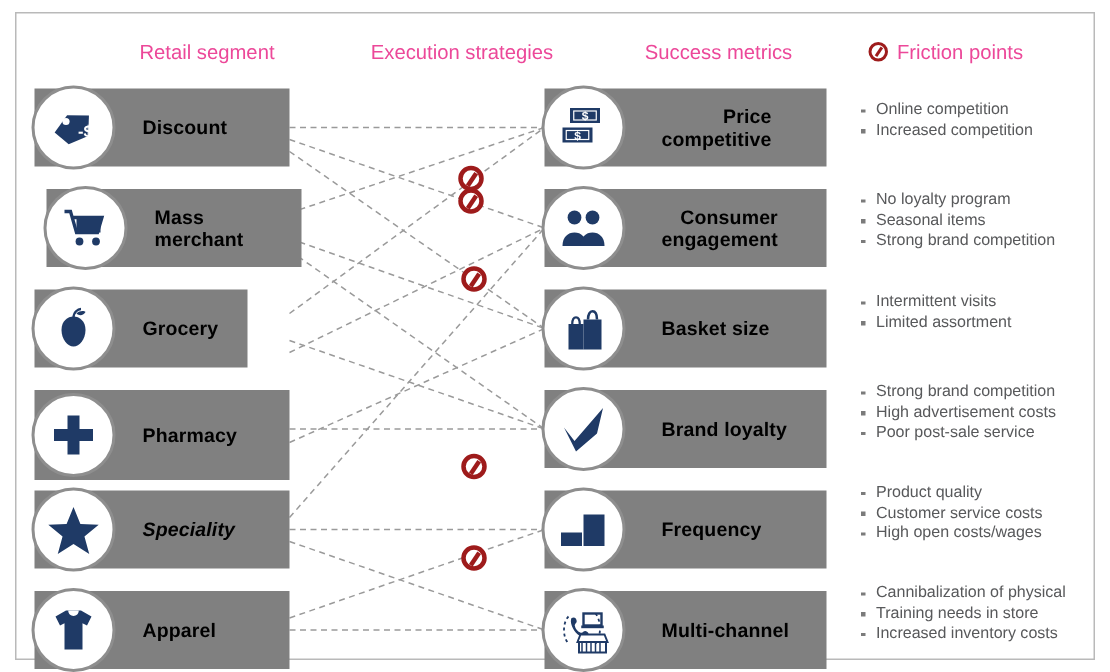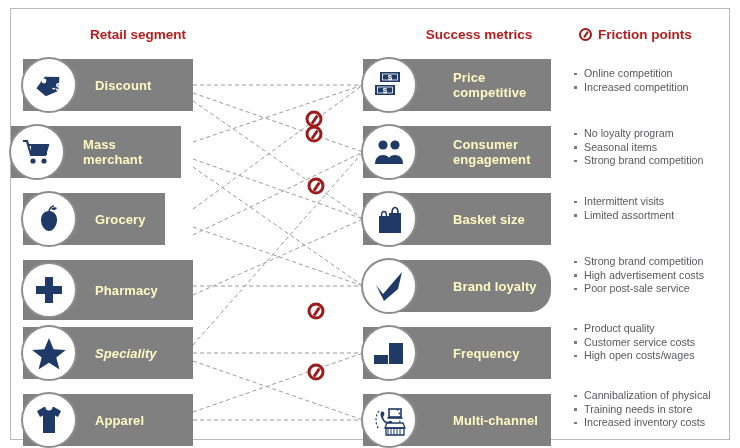--- a/index.html
+++ b/index.html
@@ -1,36 +1,36 @@
 <!DOCTYPE html>
 <html><head>
 <meta charset="utf-8">
 <style>
   html,body{margin:0;padding:0;background:#ffffff;}
   body{width:740px;height:448px;font-family:"Liberation Sans",sans-serif;overflow:hidden;}
   #stage{position:relative;width:740px;height:448px;background:#fff;}
   #frame{position:absolute;left:10px;top:8px;width:720px;height:432px;border:1px solid #b9b9b9;box-sizing:border-box;background:#fff;}
 
   
-  .hdr{position:absolute;top:18px;font-size:13.5px;color:#b91c1c;font-weight:700;white-space:nowrap;}
+  .hdr{position:absolute;top:18px;font-size:13.5px;color:#ec4899;font-weight:400;white-space:nowrap;}
   #hdr-retail{left:62px;width:130px;text-align:center;}
   #hdr-exec{left:222px;width:150px;text-align:center;}
   #hdr-metrics{left:398px;width:140px;text-align:center;}
   #hdr-friction{left:568px;display:flex;align-items:center;gap:6px;}
 
   .frictionglyph{display:inline-block;width:13px;height:13px;border-radius:50%;border:2.3px solid #9e1b1b;position:relative;box-sizing:border-box;flex:0 0 auto;}
   .frictionglyph:after{content:"";position:absolute;left:50%;top:1px;width:2.1px;height:calc(100% - 2px);background:#9e1b1b;transform:translateX(-50%) rotate(34deg);}
 
   
   #links{position:absolute;left:0;top:0;width:720px;height:432px;}
 
   
   .bar{position:absolute;background:#808080;box-sizing:border-box;}
-  .bar .label{position:absolute;color:#fef9c3;font-size:13px;line-height:15px;font-weight:600;left:72px;top:50%;transform:translateY(-50%);white-space:pre-line;letter-spacing:.1px;}
-  .bar.right .label{left:90px;}
+  .bar .label{position:absolute;color:#000000;font-size:13px;line-height:15px;font-weight:600;left:72px;top:50%;transform:translateY(-50%);white-space:pre-line;letter-spacing:.1px;}
+  .bar.right .label{left:78px;text-align:right;}
 
   .circ{position:absolute;left:-2px;top:50%;transform:translateY(-50%);width:56px;height:56px;border-radius:50%;background:#fff;border:2px solid #8e8e8e;display:flex;align-items:center;justify-content:center;box-sizing:border-box;}
   .circ svg{display:block;}
 
   
   .fmark{position:absolute;width:17px;height:17px;border-radius:50%;border:3px solid #9e1b1b;background:#fff;box-sizing:border-box;transform:translate(-50%,-50%);}
   .fmark:after{content:"";position:absolute;left:50%;top:0.5px;width:2.6px;height:calc(100% - 1px);background:#9e1b1b;transform:translateX(-50%) rotate(34deg);}
 
   
   .fgroup{position:absolute;left:562px;width:166px;}
@@ -38,20 +38,21 @@
   .fgroup li{position:relative;padding-left:11px;font-size:10.7px;line-height:13.6px;color:#58595b;white-space:nowrap;}
   .fgroup li:before{content:"";position:absolute;left:1px;top:5.5px;width:2.6px;height:2.6px;background:#7b7b7b;}
 </style>
 </head>
 <body>
 
 <div id="stage">
   <div id="frame">
 
     <div class="hdr" id="hdr-retail">Retail segment</div>
+    <div class="hdr" id="hdr-exec">Execution strategies</div>
     <div class="hdr" id="hdr-metrics">Success metrics</div>
     <div class="hdr" id="hdr-friction">
       <span class="frictionglyph"></span>
       <span>Friction points</span>
     </div>
 
     <svg id="links" viewBox="0 0 720 432">
       <g stroke="#9a9a9a" stroke-width="1" fill="none" stroke-dasharray="4,3">
 
         <line x1="182" y1="76" x2="352" y2="76"></line>
@@ -84,21 +85,21 @@
             <g fill="#1f3a66">
               <path d="M4 17l11-9 14 4-4 13-14 2z" transform="rotate(-15 17 17)"></path>
             </g>
             <circle cx="12" cy="13" r="2.4" fill="#fff"></circle>
             <text x="20" y="23" font-size="11" font-family="Liberation Sans, sans-serif" fill="#fff" font-weight="bold">-$</text>
           </svg>
       </div>
       <div class="label">Discount</div>
     </div>
 
-    <div class="bar" style="left:0;top:117px;width:170px;height:52px;">
+    <div class="bar" style="left:20px;top:117px;width:170px;height:52px;">
       <div class="circ">
         <svg width="34" height="34" viewBox="0 0 34 34" fill="none" stroke="#1f3a66" stroke-width="2.2">
             <path d="M3 6h4l4 14h14l3-10H9"></path>
             <rect x="11" y="11" width="16" height="9" fill="#1f3a66" stroke="none"></rect>
             <circle cx="13" cy="26" r="2.6" fill="#1f3a66" stroke="none"></circle>
             <circle cx="24" cy="26" r="2.6" fill="#1f3a66" stroke="none"></circle>
           </svg>
       </div>
       <div class="label">Mass
 merchant</div>
@@ -176,21 +177,21 @@
         <svg width="36" height="32" viewBox="0 0 36 32">
             <path d="M8 13h10v17H8z" fill="#1f3a66"></path>
             <path d="M10.5 13c0-3 1-4.5 2.5-4.5S15.5 10 15.5 13" fill="none" stroke="#1f3a66" stroke-width="1.5"></path>
             <path d="M18 10h12v20H18z" fill="#1f3a66"></path>
             <path d="M21 10c0-3.6 1.3-5.5 3-5.5S27 6.4 27 10" fill="none" stroke="#1f3a66" stroke-width="1.7"></path>
           </svg>
       </div>
       <div class="label">Basket size</div>
     </div>
 
-    <div class="bar right" style="left:352px;top:251px;width:188px;height:52px;border-radius:21px;">
+    <div class="bar right" style="left:352px;top:251px;width:188px;height:52px;">
       <div class="circ">
         <svg width="36" height="32" viewBox="0 0 36 32">
             <path d="M5 15l7 9L31 2l-4 17-14 12z" fill="#1f3a66"></path>
           </svg>
       </div>
       <div class="label">Brand loyalty</div>
     </div>
 
     <div class="bar right" style="left:352px;top:318px;width:188px;height:52px;">
       <div class="circ">

